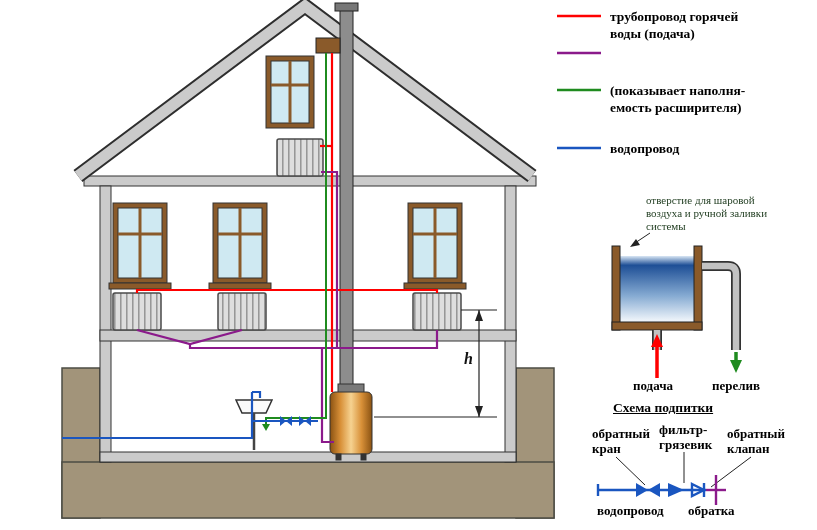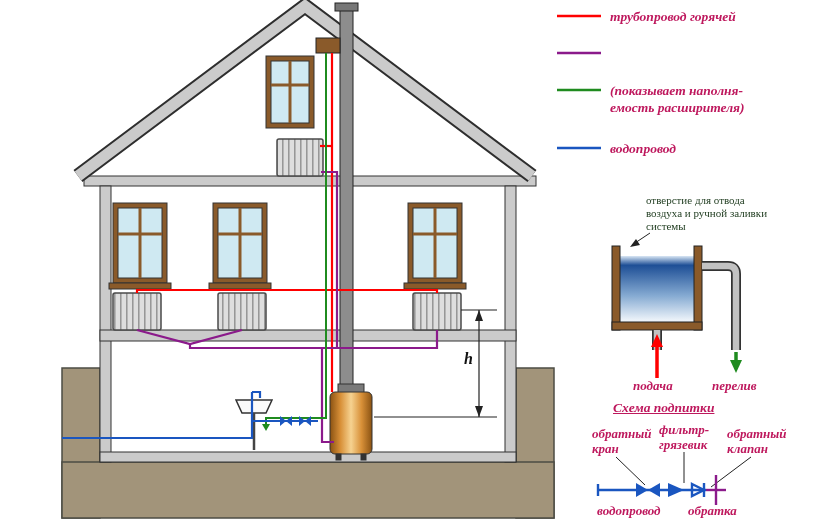--- a/index.html
+++ b/index.html
@@ -1,21 +1,21 @@
 <!DOCTYPE html>
 <html><head>
 <meta charset="utf-8">
 <style>
   * { box-sizing: border-box; }
   html, body { margin: 0; padding: 0; background: #ffffff; }
   .canvas { position: relative; width: 817px; height: 530px; background: #ffffff; overflow: hidden;
             font-family: "Liberation Serif", serif; }
   .gfx { position: absolute; left: 0; top: 0; }
   .labels { position: absolute; left: 0; top: 0; width: 817px; height: 530px; }
-  .lbl { position: absolute; color: #be185d; font-weight: bold; font-style: italic;
+  .lbl { position: absolute; color: #000000; font-weight: bold; 
          font-size: 13.5px; line-height: 17px; white-space: nowrap; }
   .lbl.mid { font-size: 13px; line-height: 15px; }
   .lbl.small { font-size: 11px; line-height: 13px; font-weight: normal; font-style: normal; color: #1d3a1d; }
   .underline { text-decoration: underline; }
   .swatch { position: absolute; }
   .h-label { position: absolute; color: #111; font-weight: bold; font-style: italic; font-size: 16px; }
 </style>
 </head>
 <body>
 
@@ -205,20 +205,21 @@
     </g>
   </svg>
 
   <div class="labels">
 
     <svg class="swatch" style="left:556px;top:13px" width="46" height="6">
         <line x1="1" y1="3" x2="45" y2="3" stroke-width="2.6" stroke="#ff0000"></line>
       </svg>
     <div class="lbl" style="left:610px;top:8px">
       <div>трубопровод горячей</div>
+      <div>воды (подача)</div>
     </div>
 
     <svg class="swatch" style="left:556px;top:50px" width="46" height="6">
         <line x1="1" y1="3" x2="45" y2="3" stroke-width="2.6" stroke="#8b1a8b"></line>
       </svg>
 
     <svg class="swatch" style="left:556px;top:87px" width="46" height="6">
         <line x1="1" y1="3" x2="45" y2="3" stroke-width="2.6" stroke="#1f8b1f"></line>
       </svg>
     <div class="lbl" style="left:610px;top:82px">
@@ -229,21 +230,21 @@
     <svg class="swatch" style="left:556px;top:145px" width="46" height="6">
         <line x1="1" y1="3" x2="45" y2="3" stroke-width="2.6" stroke="#1a56c0"></line>
       </svg>
     <div class="lbl" style="left:610px;top:140px">
       <div>водопровод</div>
     </div>
 
     <div class="lbl underline" style="left:591px;top:156px">
     </div>
     <div class="lbl small" style="left:646px;top:194px">
-      <div>отверстие для отвода</div>
+      <div>отверстие для шаровой</div>
       <div>воздуха и ручной заливки</div>
       <div>системы</div>
     </div>
     <div class="lbl mid" style="left:633px;top:378px">подача</div>
     <div class="lbl mid" style="left:712px;top:378px">перелив</div>
 
     <div class="lbl underline" style="left:613px;top:399px">Схема подпитки</div>
     <div class="lbl mid" style="left:592px;top:426px">
       <div>обратный</div>
       <div>кран</div>

